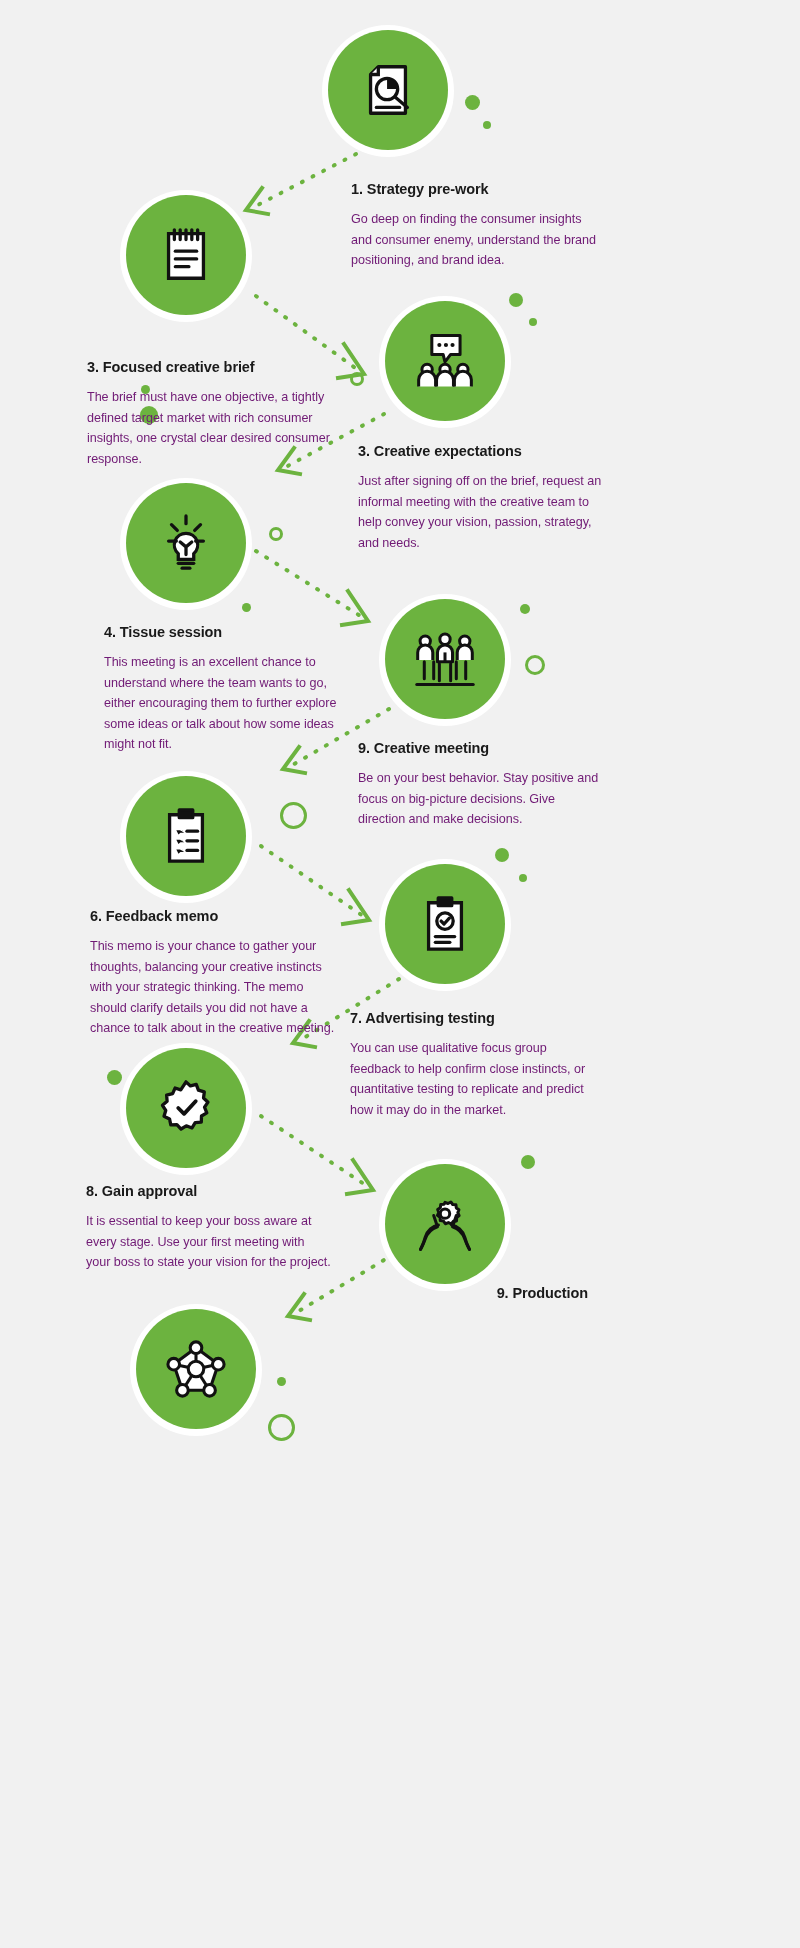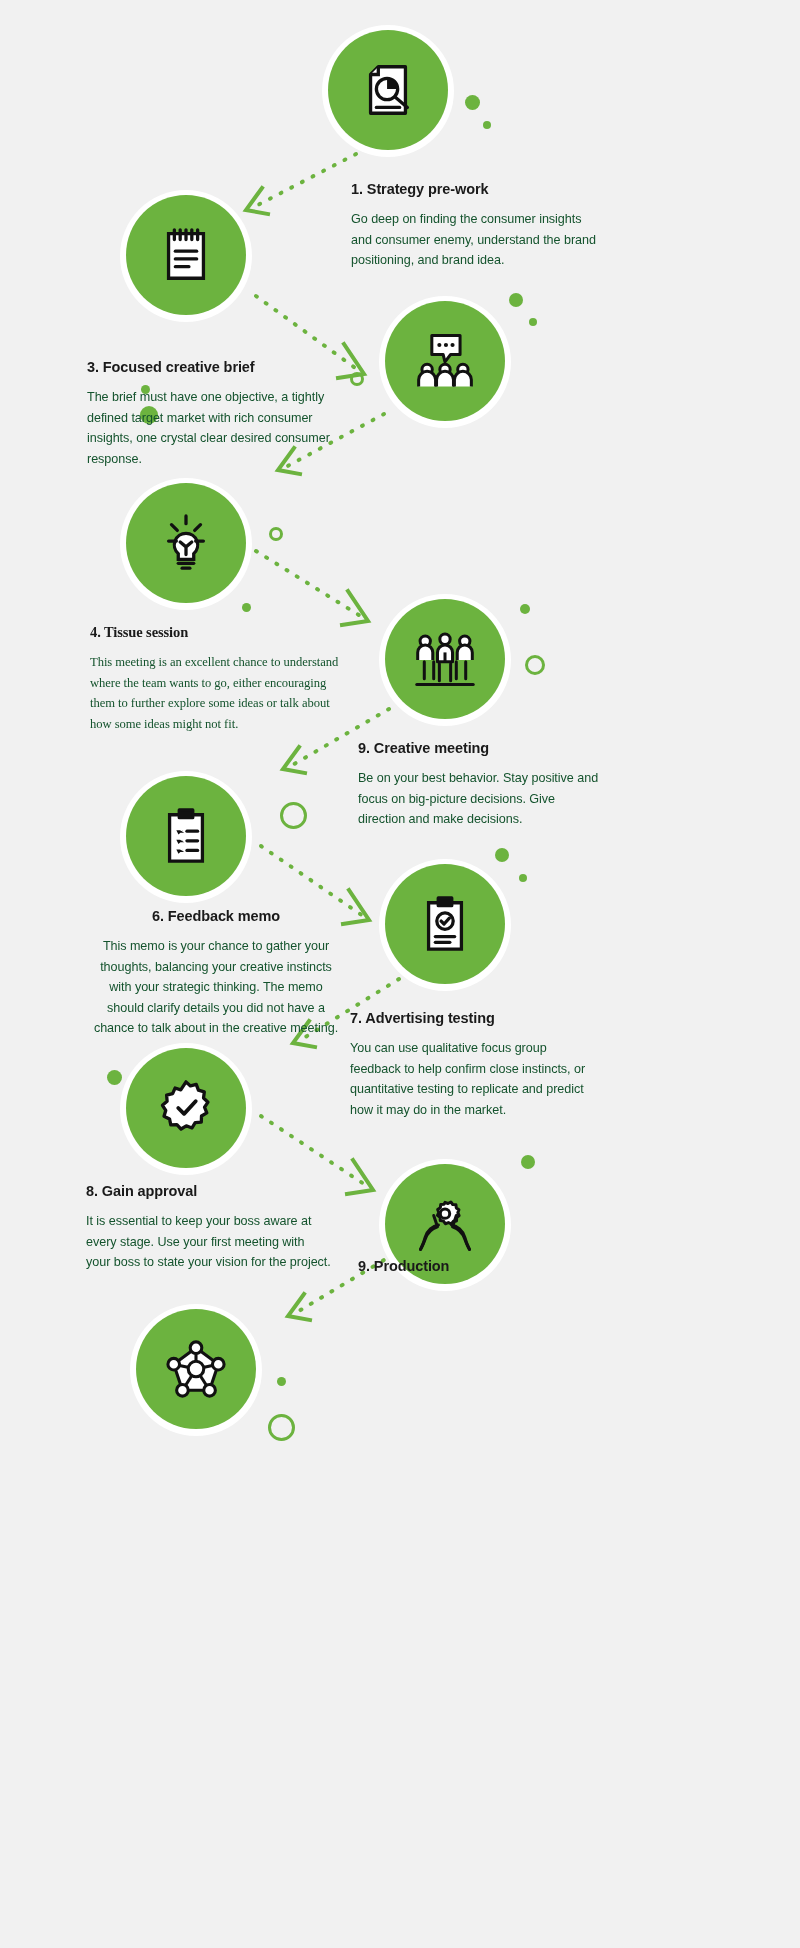--- a/index.html
+++ b/index.html
@@ -47,21 +47,21 @@
     font-size: 14.5px;
     font-weight: bold;
     color: #1a1a1a;
     letter-spacing: -0.1px;
     margin-bottom: 11px;
     line-height: 1.2;
   }
   .block p {
     font-size: 12.6px;
     line-height: 1.62;
-    color: #14532d;
+    color: #701a75;
     letter-spacing: -0.05px;
   }
 
   
   .dot {
     position: absolute;
     border-radius: 50%;
     background: #6cb33f;
   }
   .ring {
@@ -188,20 +188,24 @@
         <circle cx="53" cy="40" r="5.5" fill="#fff"></circle>
         <path d="M44 58 V51 a9 9 0 0 1 18 0 V58" fill="#fff" stroke-linejoin="round"></path>
       </svg>
       </span>
     </div>
   </div>
   <div class="dot" style="left:499px;top:293px;width:14px;height:14px;"></div>
   <div class="dot" style="left:519px;top:318px;width:8px;height:8px;"></div>
   <div class="ring" style="left:340px;top:372px;width:14px;height:14px;border-width:3px;"></div>
 
+  <div class="block" style="left:348px;top:443px;width:246px;">
+    <h3>3. Creative expectations</h3>
+    <p>Just after signing off on the brief, request an informal meeting with the creative team to help convey your vision, passion, strategy, and needs.</p>
+  </div>
 
   <div class="node">
     <div class="halo" style="left:110px;top:478px;width:132px;height:132px;"></div>
     <div class="disc" style="left:116px;top:483px;width:120px;height:120px;">
       <span>
       <svg width="58" height="62" viewBox="0 0 60 64" fill="none" stroke="#111" stroke-width="3.4">
         <path d="M30 22 a12 12 0 0 1 8 21 v6 H22 v-6 a12 12 0 0 1 8 -21 Z" fill="#fff"></path>
         <line x1="22" y1="53" x2="38" y2="53" stroke-linecap="round"></line>
         <line x1="26" y1="58" x2="34" y2="58" stroke-linecap="round"></line>
         <path d="M30 44 L30 36 M30 36 L24 31 M30 36 L36 31" stroke-linecap="round"></path>
@@ -210,21 +214,21 @@
         <line x1="40" y1="30" x2="48" y2="30" stroke-linecap="round"></line>
         <line x1="15" y1="13" x2="21" y2="19" stroke-linecap="round"></line>
         <line x1="45" y1="13" x2="39" y2="19" stroke-linecap="round"></line>
       </svg>
       </span>
     </div>
   </div>
   <div class="ring" style="left:259px;top:527px;width:14px;height:14px;border-width:3px;"></div>
   <div class="dot" style="left:232px;top:603px;width:9px;height:9px;"></div>
 
-  <div class="block" style="left:80px;top:624px;width:252px;font-family:Liberation Serif, serif;">
+  <div class="block" style="left:94px;top:624px;width:252px;">
     <h3>4. Tissue session</h3>
     <p>This meeting is an excellent chance to understand where the team wants to go, either encouraging them to further explore some ideas or talk about how some ideas might not fit.</p>
   </div>
 
   <div class="node">
     <div class="halo" style="left:369px;top:594px;width:132px;height:132px;"></div>
     <div class="disc" style="left:375px;top:599px;width:120px;height:120px;">
       <span>
       <svg width="64" height="60" viewBox="0 0 68 62" fill="none" stroke="#111" stroke-width="3.2">
         <circle cx="13" cy="12" r="5.5" fill="#fff"></circle>
@@ -261,21 +265,21 @@
         <path d="M19 36 l2.2 4.4 L26 36 l-4.4 2.6 h5.6 l-4.4 -2.6 z" fill="#111" stroke="none"></path>
         <line x1="30" y1="37" x2="41" y2="37" stroke-linecap="round"></line>
         <path d="M19 46 l2.2 4.4 L26 46 l-4.4 2.6 h5.6 l-4.4 -2.6 z" fill="#111" stroke="none"></path>
         <line x1="30" y1="47" x2="41" y2="47" stroke-linecap="round"></line>
       </svg>
       </span>
     </div>
   </div>
   <div class="ring" style="left:270px;top:802px;width:27px;height:27px;border-width:3.5px;"></div>
 
-  <div class="block" style="left:80px;top:908px;width:252px;text-align:center;">
+  <div class="block" style="left:80px;top:908px;width:252px;">
     <h3>6. Feedback memo</h3>
     <p>This memo is your chance to gather your thoughts, balancing your creative instincts with your strategic thinking. The memo should clarify details you did not have a chance to talk about in the creative meeting.</p>
   </div>
 
   <div class="node">
     <div class="halo" style="left:369px;top:859px;width:132px;height:132px;"></div>
     <div class="disc" style="left:375px;top:864px;width:120px;height:120px;">
       <span>
       <svg width="56" height="62" viewBox="0 0 58 64" fill="none" stroke="#111" stroke-width="3.4">
         <path d="M12 10 H46 V58 H12 Z" fill="#fff"></path>
@@ -324,21 +328,21 @@
         <path d="M26 34 c-6 2 -11 7 -13 13 c-1.5 4 -3 8 -5 11 M26 34 l-4 -12" fill="none" stroke-linecap="round"></path>
         <path d="M42 34 c6 2 11 7 13 13 c1.5 4 3 8 5 11 M42 34 l4 -12" fill="none" stroke-linecap="round"></path>
         <path d="M8 58 c2 -4 4 -9 5 -13 c2 -7 8 -12 14 -13" fill="none" stroke-linecap="round"></path>
         <path d="M60 58 c-2 -4 -4 -9 -5 -13 c-2 -7 -8 -12 -14 -13" fill="none" stroke-linecap="round"></path>
       </svg>
       </span>
     </div>
   </div>
   <div class="dot" style="left:511px;top:1155px;width:14px;height:14px;"></div>
 
-  <div class="block" style="left:348px;top:1258px;width:230px;">
+  <div class="block" style="left:348px;top:1285px;width:230px;text-align:right;">
     <h3>9. Production</h3>
   </div>
 
   <div class="node">
     <div class="halo" style="left:120px;top:1304px;width:132px;height:132px;"></div>
     <div class="disc" style="left:126px;top:1309px;width:120px;height:120px;">
       <span>
       <svg width="60" height="60" viewBox="0 0 62 62" fill="none" stroke="#111" stroke-width="3.2">
         <path d="M31 9 L54 26 L45 53 L17 53 L8 26 Z" fill="#fff" stroke-linejoin="round"></path>
         <line x1="31" y1="9" x2="31" y2="31"></line>

